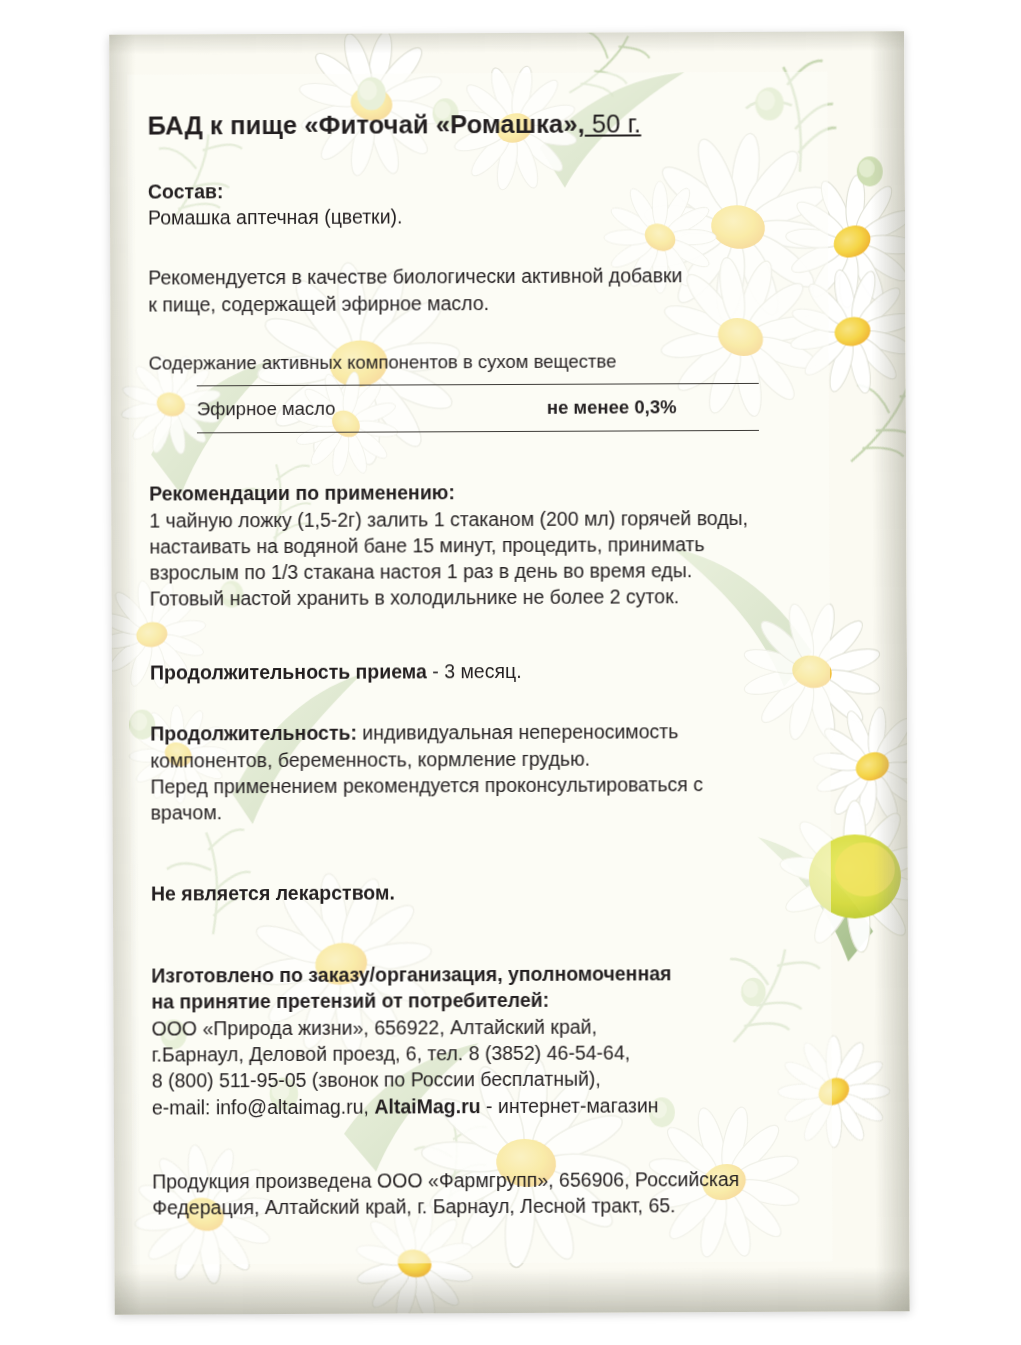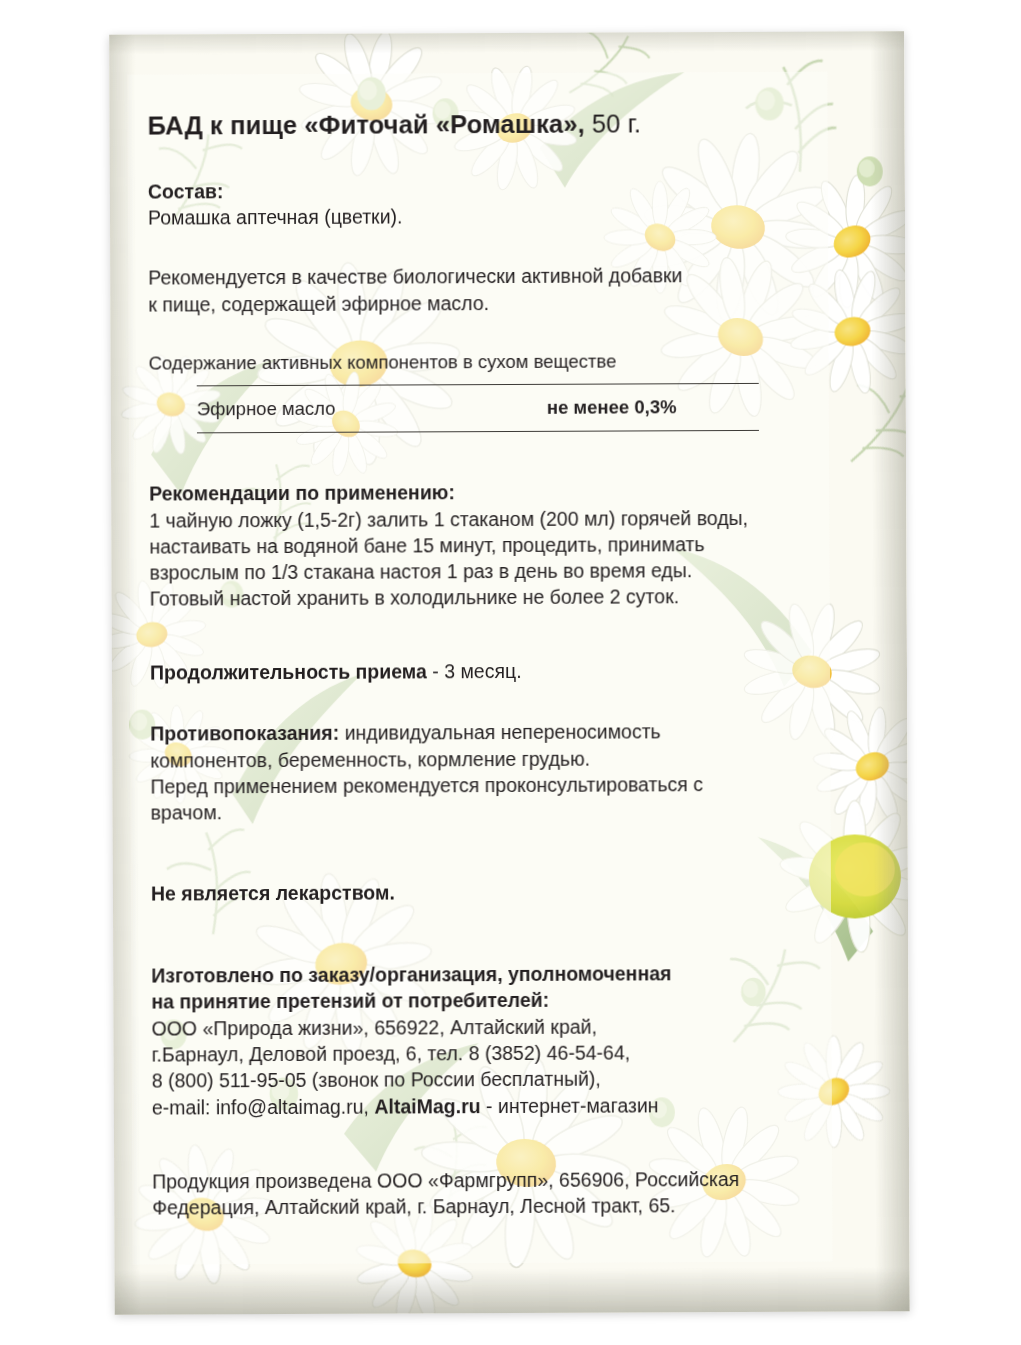--- a/index.html
+++ b/index.html
@@ -65,21 +65,21 @@
     width: 700px;
     color: #231f20;
   }
   .title {
     font-size: 25.5px;
     line-height: 1.2;
     margin: 0 0 38px 0;
     letter-spacing: .1px;
   }
   .title b { font-weight: bold; }
-  .title .light { font-weight: normal; }
+  .title .light { font-weight: normal; text-decoration: underline; }
 
   .block { margin-bottom: 22px; }
   .lbl {
     font-weight: bold;
     font-size: 19.5px;
     line-height: 1.33;
   }
   .txt {
     font-size: 19.5px;
     line-height: 1.33;
@@ -303,21 +303,21 @@
     <div class="block">
       <div class="para">
         <b class="lbl">Продолжительность приема</b><span> - 3 месяц.</span>
       </div>
     </div>
 
     <div class="spacer-sm"></div>
 
     <div class="block">
       <div class="para">
-        <b class="lbl">Противопоказания:</b><span> индивидуальная непереносимость</span>
+        <b class="lbl">Продолжительность:</b><span> индивидуальная непереносимость</span>
       </div>
       <div class="para">компонентов, беременность, кормление грудью.</div>
       <div class="para">Перед применением рекомендуется проконсультироваться с</div>
       <div class="para">врачом.</div>
     </div>
 
     <div class="spacer-lg"></div>
 
     <div class="block">
       <div class="lbl">Не является лекарством.</div>

